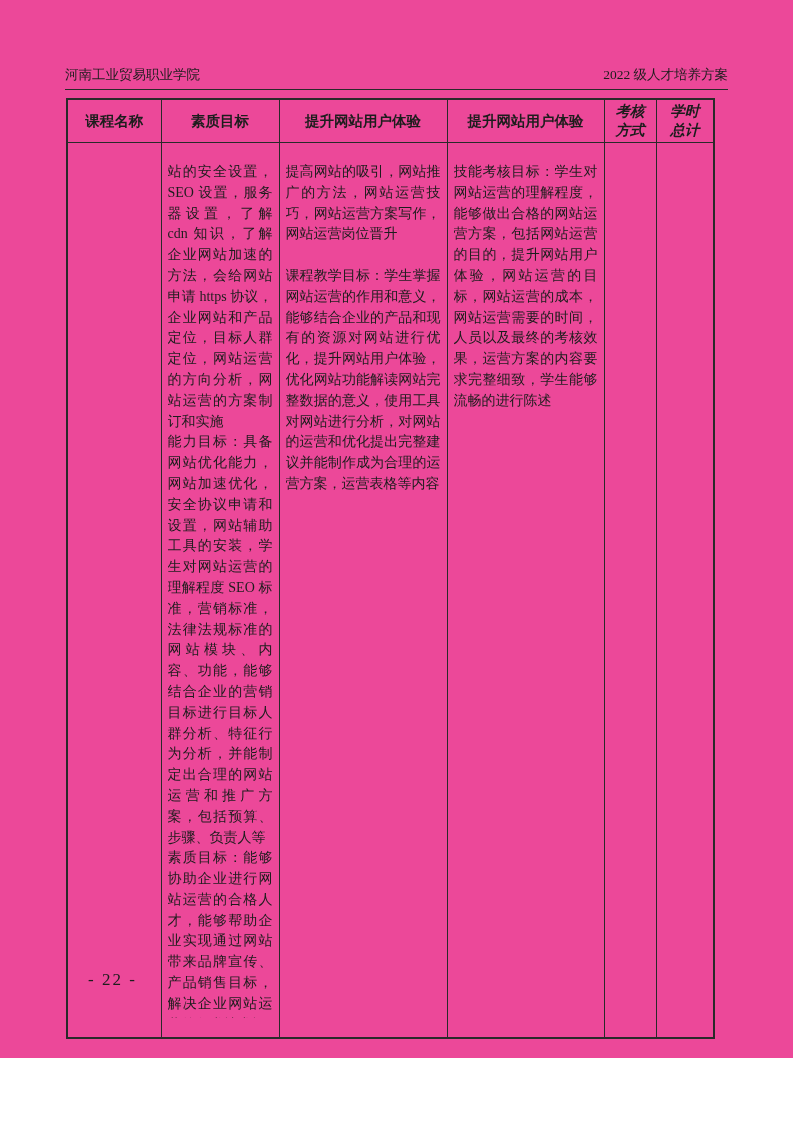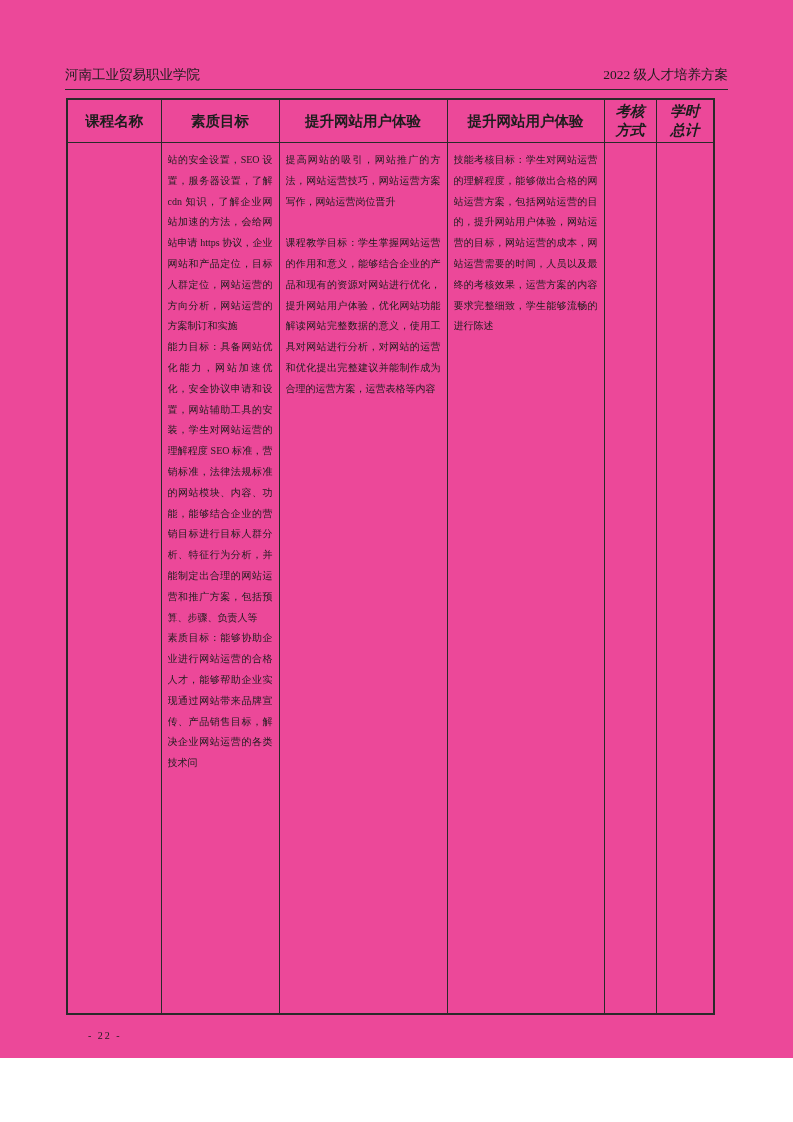--- a/index.html
+++ b/index.html
@@ -50,22 +50,22 @@
     font-weight: bold;
     font-size: 14.5px;
     text-align: center;
     vertical-align: middle;
     height: 40px;
     padding: 2px;
     line-height: 19px;
   }
   .doc-table td.cell {
     vertical-align: top;
-    padding: 7px 6px;
-    font-size: 10px;
+    padding: 19px 6px;
+    font-size: 14px;
     line-height: 20.8px;
     text-align: justify;
     height: 871px;
   }
   .cell-inner {
     height: 856px;
     overflow: hidden;
   }
   .cell-inner p {
     margin: 0;
@@ -73,22 +73,22 @@
   .cell-inner p.gap-above {
     margin-top: 20.8px;
   }
   .hline {
     display: block;
     font-style: italic;
   }
   .page-number {
     position: absolute;
     left: 88px;
-    top: 1030px;
-    font-size: 10px;
+    top: 970px;
+    font-size: 17px;
     letter-spacing: 2px;
   }
 </style>
 </head>
 <body>
 
 <div class="page">
 
   <div class="page-header">
     <span>河南工业贸易职业学院</span>

